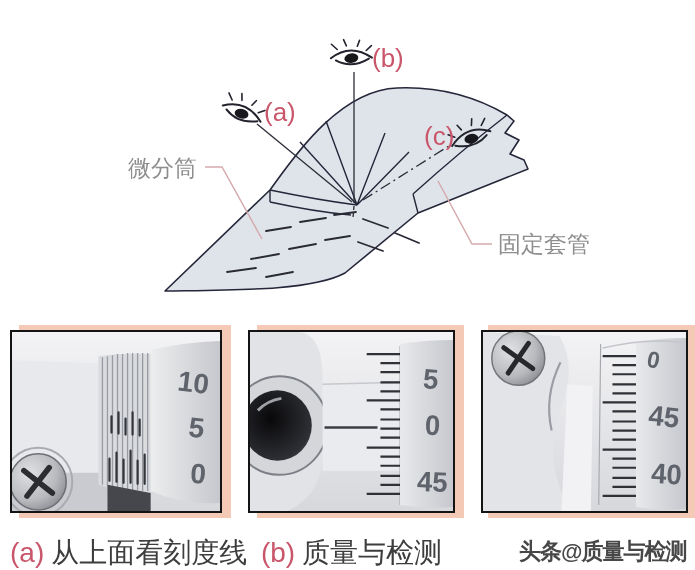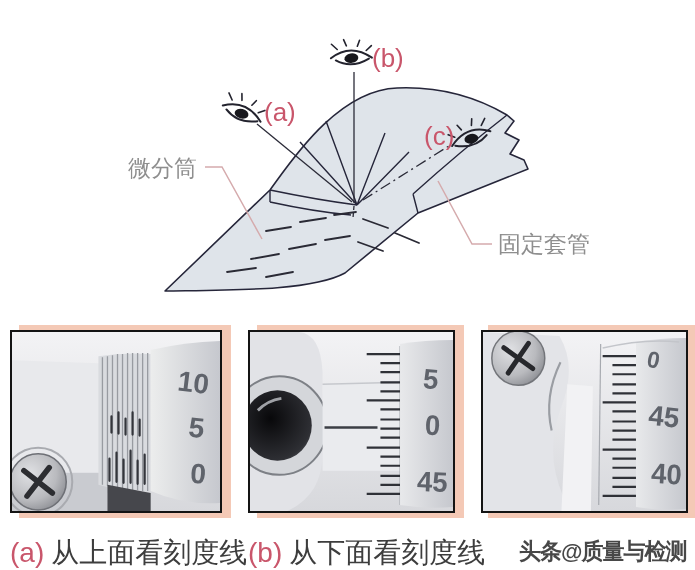--- a/index.html
+++ b/index.html
@@ -189,18 +189,18 @@
       <text class="num" x="166" y="34" font-size="23" transform="rotate(12 166 34)">0</text>
       <text class="num" x="168" y="92" font-size="28" transform="rotate(6 168 92)">45</text>
       <text class="num" x="171" y="150" font-size="28" transform="rotate(3 171 150)">40</text>
     </svg>
   </div>
 
   <div class="caption" style="left:10px;width:212px;">
     <span class="tag">(a)</span><span>从上面看刻度线</span>
   </div>
   <div class="caption" style="left:248px;width:207px;">
-    <span class="tag">(b)</span><span>从下面看刻度线</span>
+    <span class="tag">(b)</span><span>质量与检测</span>
   </div>
 
   <div class="watermark">头条@质量与检测</div>
 
 </div>
 
 </body></html>

